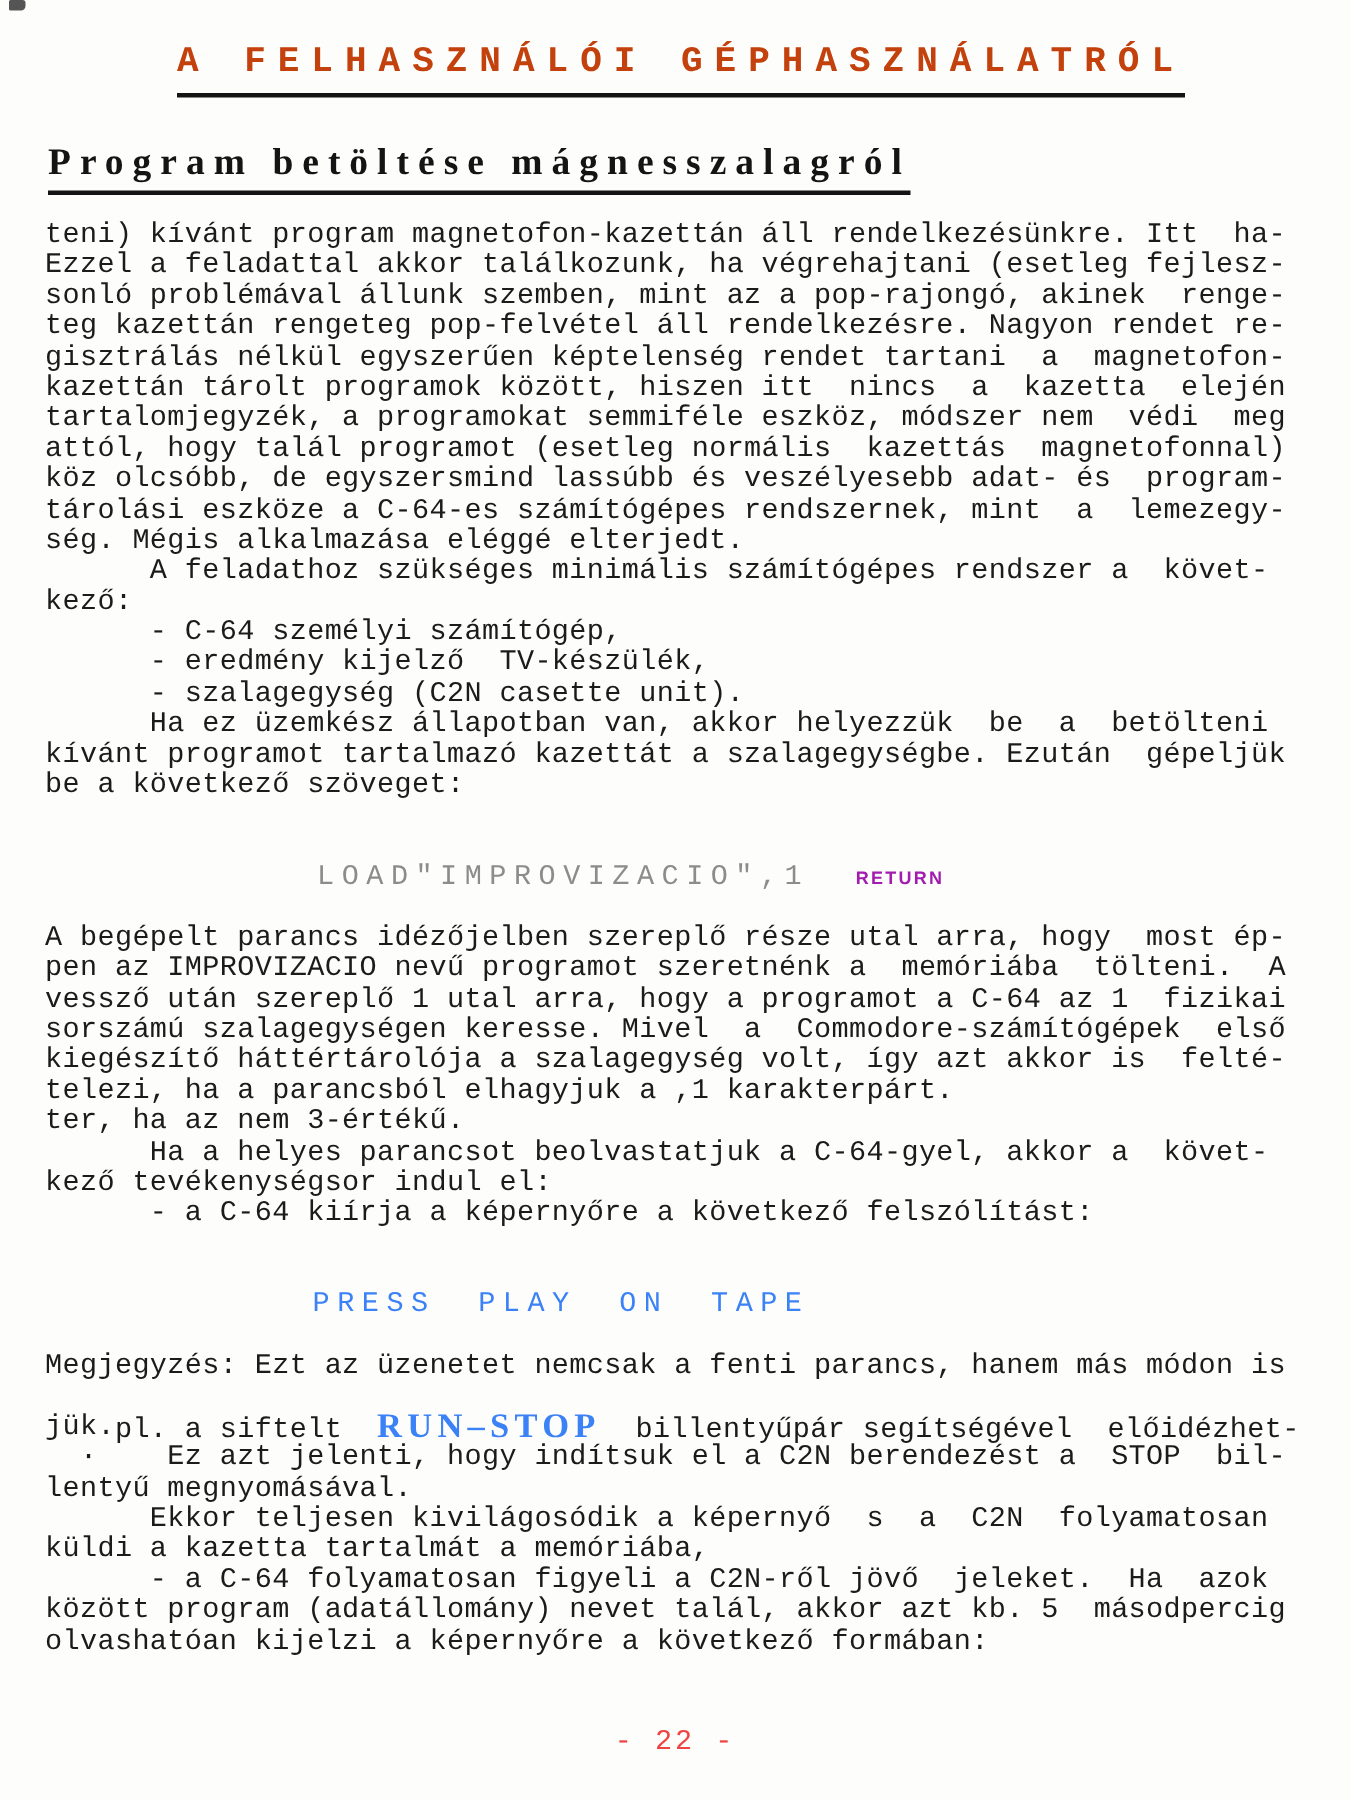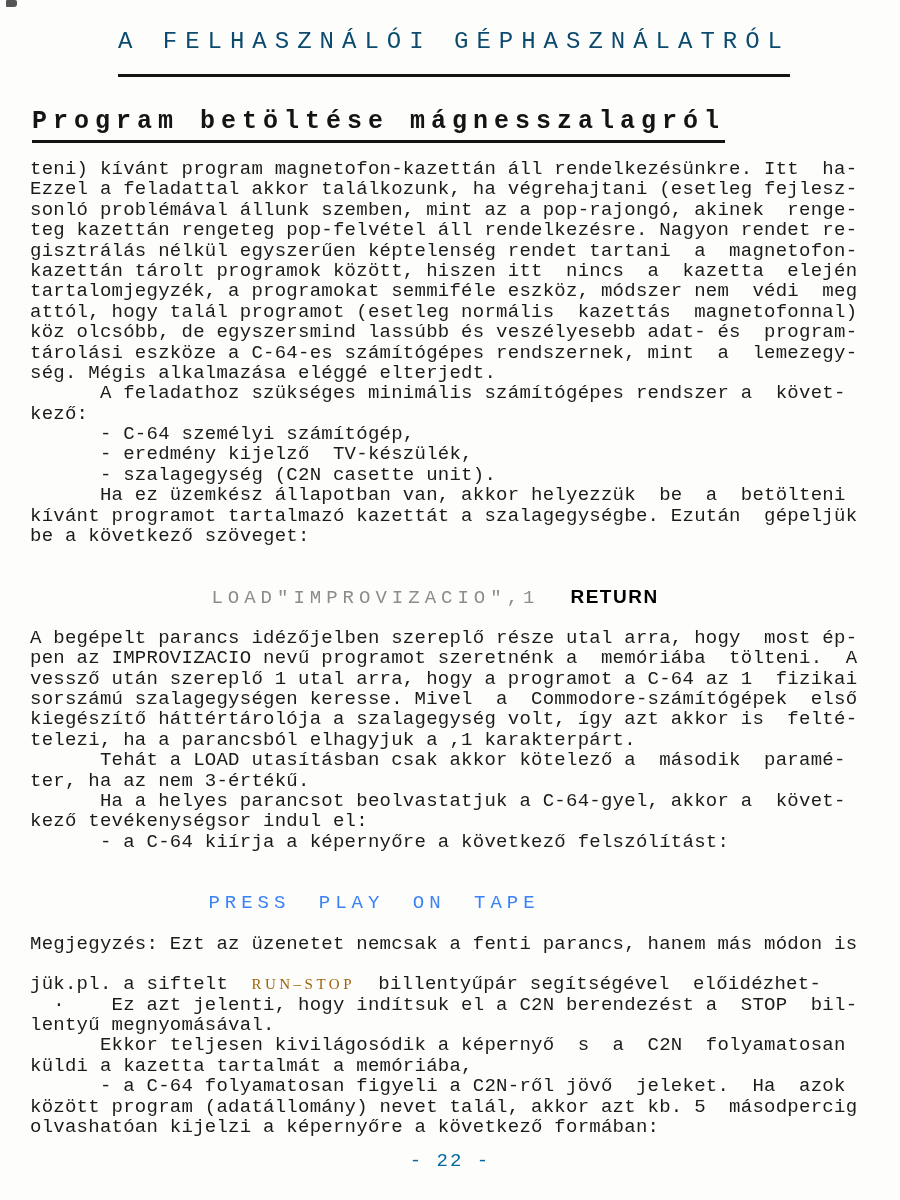--- a/index.html
+++ b/index.html
@@ -16,33 +16,33 @@
     width: 11px; height: 7px;
     background: #2a2a2a; border-radius: 1px 2px 3px 1px;
     opacity: .8;
   }
   .page { padding: 28px 30px 0 30px; }
 
   .doc-title-wrap { text-align: center; margin: 0 0 30px 0; }
   .doc-title {
     display: inline-block;
     font-family: "Liberation Mono", monospace;
-    font-weight: normal;
+    font-weight: bold;
     font-size: 24px;
     letter-spacing: 8px;
     margin-right: -8px;
-    color: #0c4a6e;
+    color: #c2410c;
     border-bottom: 3px solid #141414;
-    padding-bottom: 19px;
+    padding-bottom: 7px;
     white-space: pre;
   }
   .section-heading-wrap { margin: 0 0 16px 2px; }
   .section-heading {
     display: inline-block;
-    font-family: Liberation Mono, monospace;
+    font-family: Liberation Serif, serif;
     font-weight: bold;
     font-size: 25px;
     letter-spacing: 6px;
     margin-right: -6px;
     color: #141414;
     border-bottom: 3px solid #141414;
     padding-bottom: 4px;
     white-space: pre;
   }
 
@@ -61,49 +61,49 @@
     white-space: pre;
   }
   .computer-text {
     color: #8c8c8c;
     font-size: 19px;
     letter-spacing: 5px;
   }
   .return-key {
     font-family: "Liberation Sans", sans-serif;
     font-weight: bold;
-    font-size: 19px;
+    font-size: 12px;
     letter-spacing: 1.5px;
-    color: #000000;
+    color: #a21caf;
     margin-left: 18px;
     padding-left: 13px;
   }
   .screen-block {
     margin: 20px 0 41px 140px;
     height: 20.4px; line-height: 20.4px;
     white-space: pre;
   }
   .screen-block .computer-text { color: #3b82f6; word-spacing: 12px; }
 
   .runstop-key {
     font-family: "Liberation Serif", serif;
-    font-weight: normal;
-    font-size: 15px;
+    font-weight: bold;
+    font-size: 23px;
     letter-spacing: 3.5px;
-    color: #a16207;
+    color: #3b82f6;
   }
 
   .page-footer {
     position: absolute;
     left: 0; right: 0;
     bottom: 28px;
     text-align: center;
     font-size: 19px;
     letter-spacing: 2px;
-    color: #0369a1;
+    color: #ef4444;
   }
 </style>
 </head>
 <body>
 
 <div class="scan-speck"></div>
 
 <div class="page">
 
   <div class="doc-title-wrap">
@@ -140,21 +140,20 @@
     <span class="computer-text">LOAD"IMPROVIZACIO",1</span><span class="return-key">RETURN</span>
   </div>
 
   <div>
       <div class="line">A begépelt parancs idézőjelben szereplő része utal arra, hogy  most ép-</div>
       <div class="line">pen az IMPROVIZACIO nevű programot szeretnénk a  memóriába  tölteni.  A</div>
       <div class="line">vessző után szereplő 1 utal arra, hogy a programot a C-64 az 1  fizikai</div>
       <div class="line">sorszámú szalagegységen keresse. Mivel  a  Commodore-számítógépek  első</div>
       <div class="line">kiegészítő háttértárolója a szalagegység volt, így azt akkor is  felté-</div>
       <div class="line">telezi, ha a parancsból elhagyjuk a ,1 karakterpárt.</div>
-      <div class="line">      Tehát a LOAD utasításban csak akkor kötelező a  második  paramé-</div>
       <div class="line">ter, ha az nem 3-értékű.</div>
       <div class="line">      Ha a helyes parancsot beolvastatjuk a C-64-gyel, akkor a  követ-</div>
       <div class="line">kező tevékenységsor indul el:</div>
       <div class="line">      - a C-64 kiírja a képernyőre a következő felszólítást:</div>
     </div>
 
   <div class="screen-block">
     <span class="computer-text">PRESS PLAY ON TAPE</span>
   </div>
 

